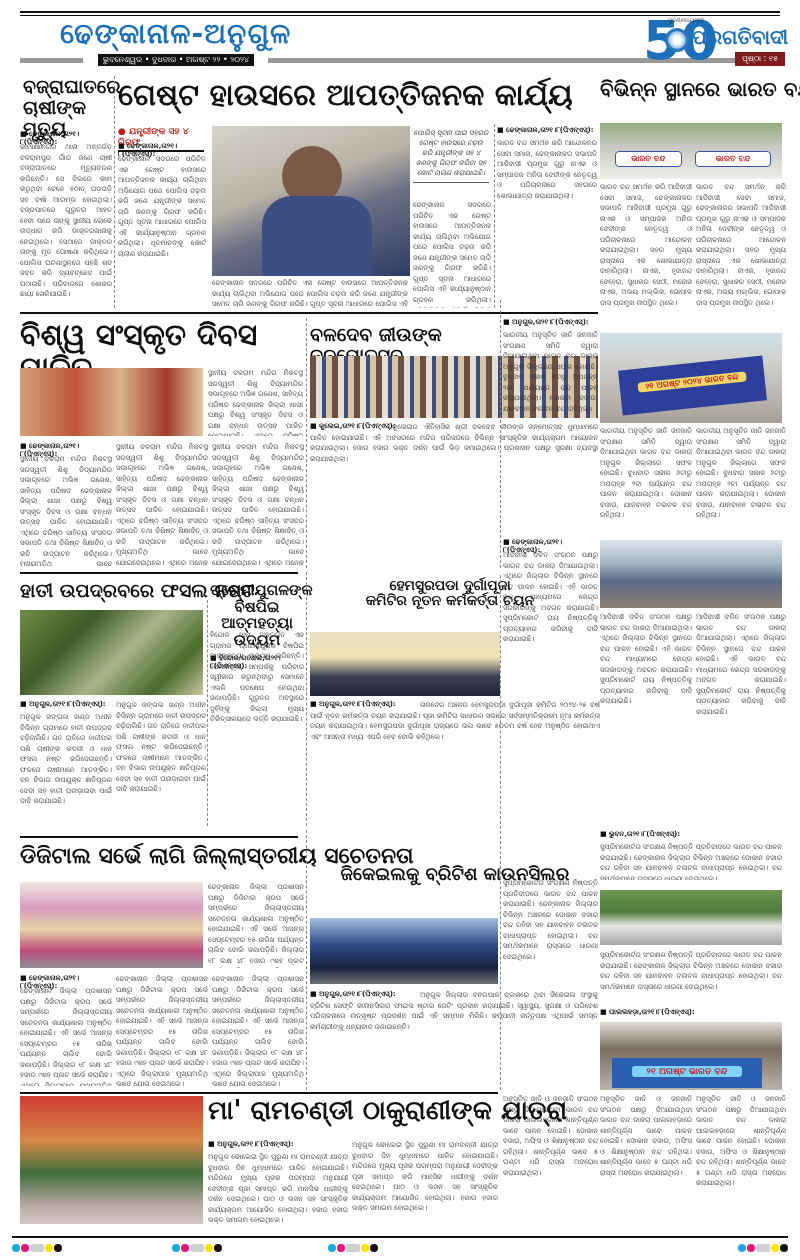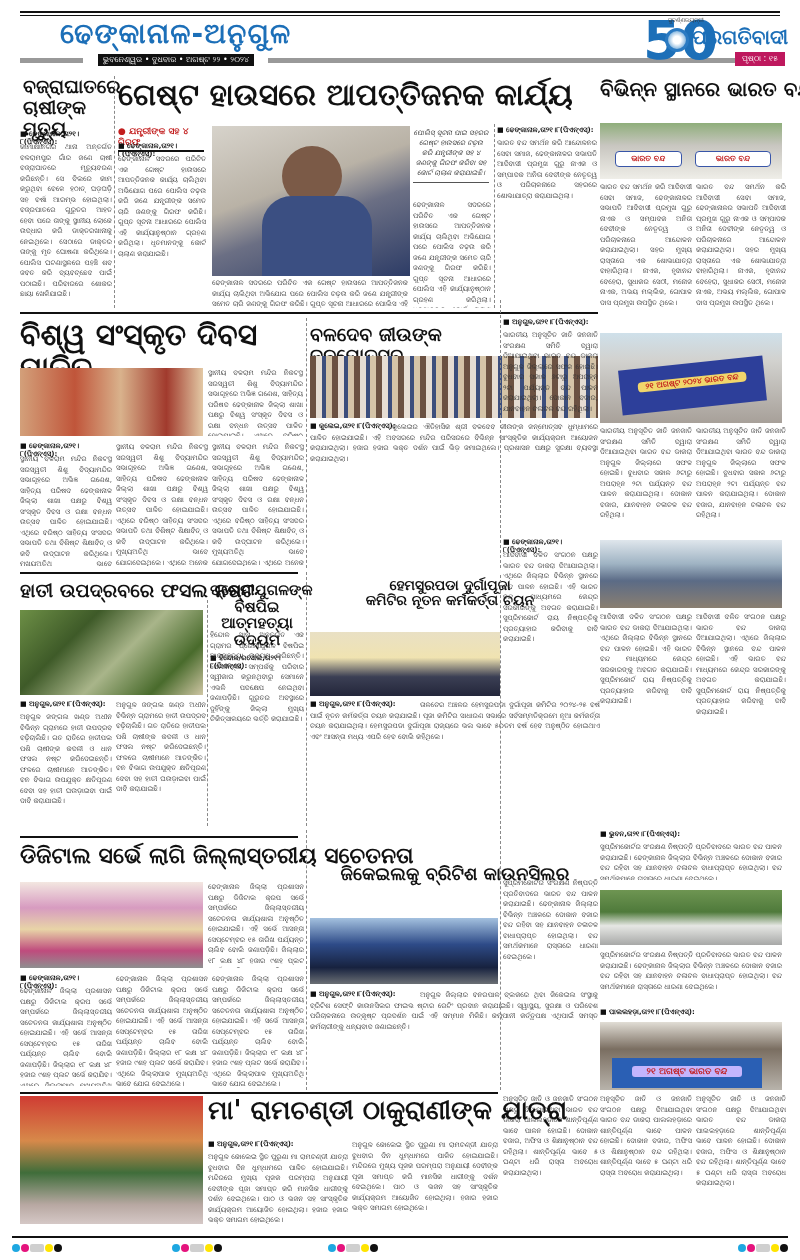--- a/index.html
+++ b/index.html
@@ -7,21 +7,21 @@
   .abs { position: absolute; }
   .rule-top { left: 20px; right: 20px; top: 11px; height: 2px; background: #111; }
   .rule-top2 { left: 20px; right: 20px; top: 15px; height: 1px; background: #111; }
   .masthead { left: 60px; top: 17px; font-size: 28px; font-weight: bold; color: #1c6fb8; letter-spacing: 1px; }
   .dateline { left: 98px; top: 54px; width: 156px; height: 12px; background: #111; color: #fff; font-size: 8px; text-align: center; line-height: 12px; }
   .grey-bar { top: 58px; height: 5px; background: #999; }
   .logo50 { left: 643px; top: 16px; width: 22px; height: 50px; font-size: 54px; line-height: 50px; color: #1c6fb8; font-weight: bold; }
   .logo-emblem { left: 665px; top: 28px; width: 24px; height: 24px; border-radius: 50%; border: 3px solid #2a7ac2; background: radial-gradient(circle, #fff 30%, #8ab9e0 70%); }
   .logo-small { left: 668px; top: 16px; font-size: 6px; color: #333; }
   .brand { left: 692px; top: 25px; font-size: 20px; font-weight: bold; color: #1c6fb8; }
-  .page-no { left: 735px; top: 52px; width: 50px; height: 14px; background: #be185d; color: #fff; font-size: 8px; text-align: center; line-height: 14px; }
+  .page-no { left: 735px; top: 52px; width: 50px; height: 14px; background: #7f1d1d; color: #fff; font-size: 8px; text-align: center; line-height: 14px; }
 
   .headline { font-weight: bold; color: #111; line-height: 1.1; }
   .h-xl { font-size: 30px; }
   .h-l { font-size: 24px; }
   .h-m { font-size: 19px; }
   .h-s { font-size: 14px; }
   .body-text { font-size: 7px; line-height: 10.5px; color: #333; text-align: justify; overflow: hidden; }
   .byline { font-size: 7px; font-weight: bold; color: #111; }
   .hr { height: 1.5px; background: #111; }
   .vdash { width: 0; border-left: 1px dashed #888; }
@@ -154,21 +154,21 @@
 <div class="abs vdash" style="left:500px;top:575px;height:515px;"></div>
 <div class="abs byline" style="left:600px;top:830px;width:100px;">■ ଭୁବନ,ତା୨୧।୮(ପିଏନ୍‌ଏସ୍‌):</div>
 <div class="abs body-text" style="left:600px;top:842px;width:182px;height:38px;">ସୁପ୍ରିମକୋର୍ଟର ସଂରକ୍ଷଣ ନିଷ୍ପତ୍ତି ପ୍ରତିବାଦରେ ଭାରତ ବନ୍ଦ ପାଳନ କରାଯାଇଛି। ଢେଙ୍କାନାଳ ଜିଲ୍ଲାର ବିଭିନ୍ନ ଅଞ୍ଚଳରେ ଦୋକାନ ବଜାର ବନ୍ଦ ରହିବା ସହ ଯାନବାହନ ଚଳାଚଳ ବାଧାପ୍ରାପ୍ତ ହୋଇଥିଲା। ବନ୍ଦ ସମର୍ଥକମାନେ ରାସ୍ତାରେ ଧାରଣା ଦେଇଥିଲେ।</div>
 <div class="abs photo" style="left:600px;top:890px;width:182px;height:55px;background:linear-gradient(180deg,#6e9552 0%,#4f7a3b 40%,#e6e7e4 65%,#a7a8a7 100%);"></div>
 <div class="abs body-text" style="left:503px;top:878px;width:95px;height:210px;">ସୁପ୍ରିମକୋର୍ଟର ସଂରକ୍ଷଣ ନିଷ୍ପତ୍ତି ପ୍ରତିବାଦରେ ଭାରତ ବନ୍ଦ ପାଳନ କରାଯାଇଛି। ଢେଙ୍କାନାଳ ଜିଲ୍ଲାର ବିଭିନ୍ନ ଅଞ୍ଚଳରେ ଦୋକାନ ବଜାର ବନ୍ଦ ରହିବା ସହ ଯାନବାହନ ଚଳାଚଳ ବାଧାପ୍ରାପ୍ତ ହୋଇଥିଲା। ବନ୍ଦ ସମର୍ଥକମାନେ ରାସ୍ତାରେ ଧାରଣା ଦେଇଥିଲେ।</div>
 <div class="abs body-text" style="left:600px;top:950px;width:182px;height:56px;">ସୁପ୍ରିମକୋର୍ଟର ସଂରକ୍ଷଣ ନିଷ୍ପତ୍ତି ପ୍ରତିବାଦରେ ଭାରତ ବନ୍ଦ ପାଳନ କରାଯାଇଛି। ଢେଙ୍କାନାଳ ଜିଲ୍ଲାର ବିଭିନ୍ନ ଅଞ୍ଚଳରେ ଦୋକାନ ବଜାର ବନ୍ଦ ରହିବା ସହ ଯାନବାହନ ଚଳାଚଳ ବାଧାପ୍ରାପ୍ତ ହୋଇଥିଲା। ବନ୍ଦ ସମର୍ଥକମାନେ ରାସ୍ତାରେ ଧାରଣା ଦେଇଥିଲେ।</div>
 
 <div class="abs byline" style="left:600px;top:1008px;width:100px;">■ ପାଲଲହଡ଼ା,ତା୨୧।୮(ପିଏନ୍‌ଏସ୍‌):</div>
 <div class="abs photo" style="left:600px;top:1022px;width:182px;height:68px;background:linear-gradient(180deg,#e1ddd5 0%,#7a6e61 40%,#b8b3ab 100%);">
   <div style="position:absolute;left:12px;top:36px;width:150px;height:30px;background:#2a5fb4;">
-    <div style="position:absolute;left:20px;right:20px;top:8px;color:#c21e1e;background:#c4b5fd;font-size:9px;font-weight:bold;text-align:center;border-radius:3px;">୨୧ ଅଗଷ୍ଟ ଭାରତ ବନ୍ଦ</div>
+    <div style="position:absolute;left:20px;right:20px;top:8px;color:#c21e1e;background:#7dd3fc;font-size:9px;font-weight:bold;text-align:center;border-radius:3px;">୨୧ ଅଗଷ୍ଟ ଭାରତ ବନ୍ଦ</div>
   </div>
 </div>
 <div class="abs body-text" style="left:503px;top:1094px;width:95px;height:130px;">ଅନୁସୂଚିତ ଜାତି ଓ ଜନଜାତି ସଂଗଠନ ପକ୍ଷରୁ ଦିଆଯାଇଥିବା ଭାରତ ବନ୍ଦ ଡାକରା ପାଲଲହଡ଼ାରେ ଶାନ୍ତିପୂର୍ଣ୍ଣ ଭାବେ ପାଳନ ହୋଇଛି। ଦୋକାନ ବଜାର, ଅଫିସ ଓ ଶିକ୍ଷାନୁଷ୍ଠାନ ବନ୍ଦ ରହିଥିଲା। ଶାନ୍ତିପୂର୍ଣ୍ଣ ଭାବେ ୫ ଘଣ୍ଟା ଧରି ରାସ୍ତା ଅବରୋଧ କରାଯାଇଥିଲା।</div>
 <div class="abs body-text" style="left:600px;top:1094px;width:92px;height:130px;">ଅନୁସୂଚିତ ଜାତି ଓ ଜନଜାତି ସଂଗଠନ ପକ୍ଷରୁ ଦିଆଯାଇଥିବା ଭାରତ ବନ୍ଦ ଡାକରା ପାଲଲହଡ଼ାରେ ଶାନ୍ତିପୂର୍ଣ୍ଣ ଭାବେ ପାଳନ ହୋଇଛି। ଦୋକାନ ବଜାର, ଅଫିସ ଓ ଶିକ୍ଷାନୁଷ୍ଠାନ ବନ୍ଦ ରହିଥିଲା। ଶାନ୍ତିପୂର୍ଣ୍ଣ ଭାବେ ୫ ଘଣ୍ଟା ଧରି ରାସ୍ତା ଅବରୋଧ କରାଯାଇଥିଲା।</div>
 <div class="abs body-text" style="left:696px;top:1094px;width:90px;height:130px;">ଅନୁସୂଚିତ ଜାତି ଓ ଜନଜାତି ସଂଗଠନ ପକ୍ଷରୁ ଦିଆଯାଇଥିବା ଭାରତ ବନ୍ଦ ଡାକରା ପାଲଲହଡ଼ାରେ ଶାନ୍ତିପୂର୍ଣ୍ଣ ଭାବେ ପାଳନ ହୋଇଛି। ଦୋକାନ ବଜାର, ଅଫିସ ଓ ଶିକ୍ଷାନୁଷ୍ଠାନ ବନ୍ଦ ରହିଥିଲା। ଶାନ୍ତିପୂର୍ଣ୍ଣ ଭାବେ ୫ ଘଣ୍ଟା ଧରି ରାସ୍ତା ଅବରୋଧ କରାଯାଇଥିଲା।</div>
 
 <div class="abs hr" style="left:20px;top:1092px;width:478px;"></div>
 
 <div class="abs photo" style="left:20px;top:1096px;width:183px;height:128px;background:linear-gradient(180deg,#cf3c33 0%,#d7894a 35%,#3f6d3a 60%,#b8a8a2 85%,#d5c8c6 100%);"></div>
 <div class="abs headline h-xl" style="left:208px;top:1096px;width:292px;white-space:nowrap;font-size:26px;">ମା' ରାମଚଣ୍ଡୀ ଠାକୁରାଣୀଙ୍କ ଯାତ୍ରା</div>

